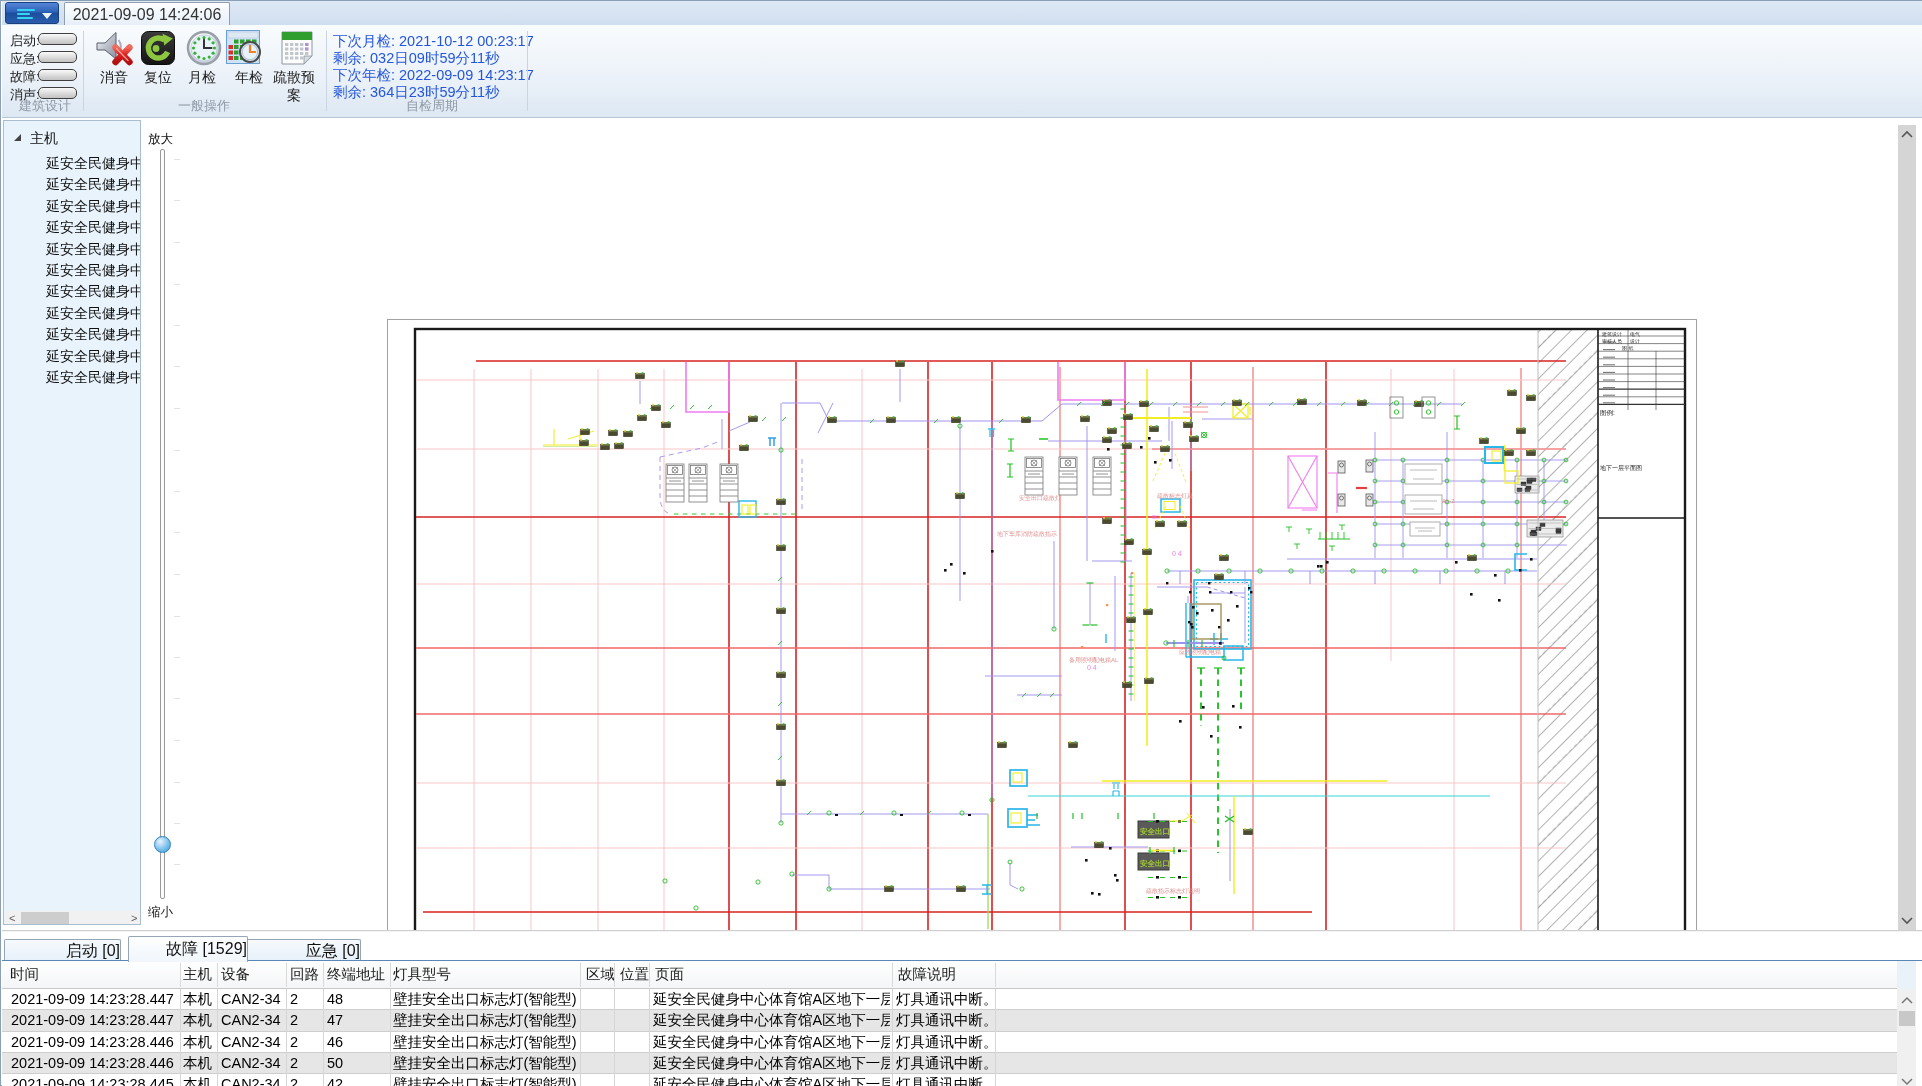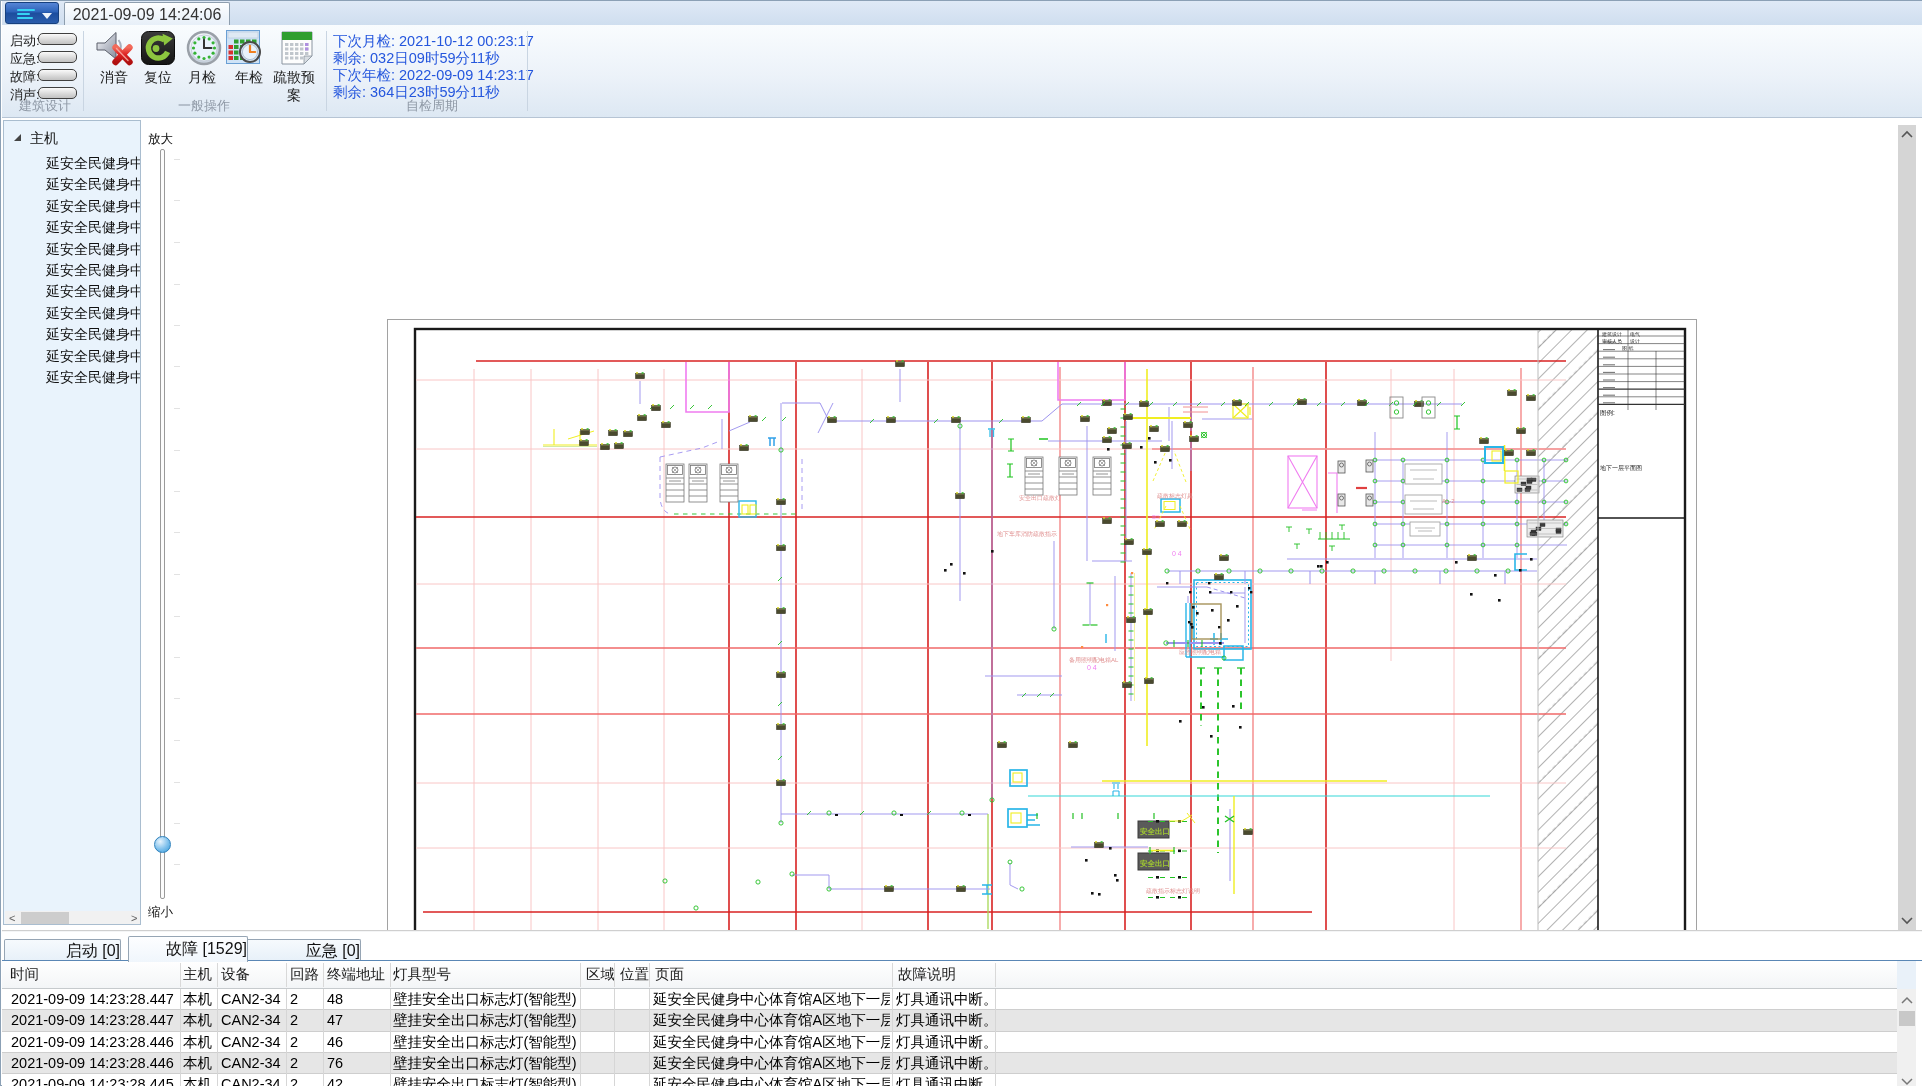--- a/index.html
+++ b/index.html
@@ -1308,21 +1308,21 @@
 <div class="td" style="left:325px">46</div>
 <div class="td" style="left:391px;width:185px">壁挂安全出口标志灯(智能型)</div>
 <div class="td" style="left:651px;width:237px">延安全民健身中心体育馆A区地下一层</div>
 <div class="td" style="left:894px">灯具通讯中断。</div>
 </div>
 <div class="trow" style="top:120.9px;background:#e6e6e6">
 <div class="td" style="left:9px">2021-09-09 14:23:28.446</div>
 <div class="td" style="left:181px">本机</div>
 <div class="td" style="left:219px">CAN2-34</div>
 <div class="td" style="left:288px">2</div>
-<div class="td" style="left:325px">76</div>
+<div class="td" style="left:325px">50</div>
 <div class="td" style="left:391px;width:185px">壁挂安全出口标志灯(智能型)</div>
 <div class="td" style="left:651px;width:237px">延安全民健身中心体育馆A区地下一层</div>
 <div class="td" style="left:894px">灯具通讯中断。</div>
 </div>
 <div class="trow" style="top:142.2px;background:#ffffff">
 <div class="td" style="left:9px">2021-09-09 14:23:28.445</div>
 <div class="td" style="left:181px">本机</div>
 <div class="td" style="left:219px">CAN2-34</div>
 <div class="td" style="left:288px">2</div>
 <div class="td" style="left:325px">42</div>

